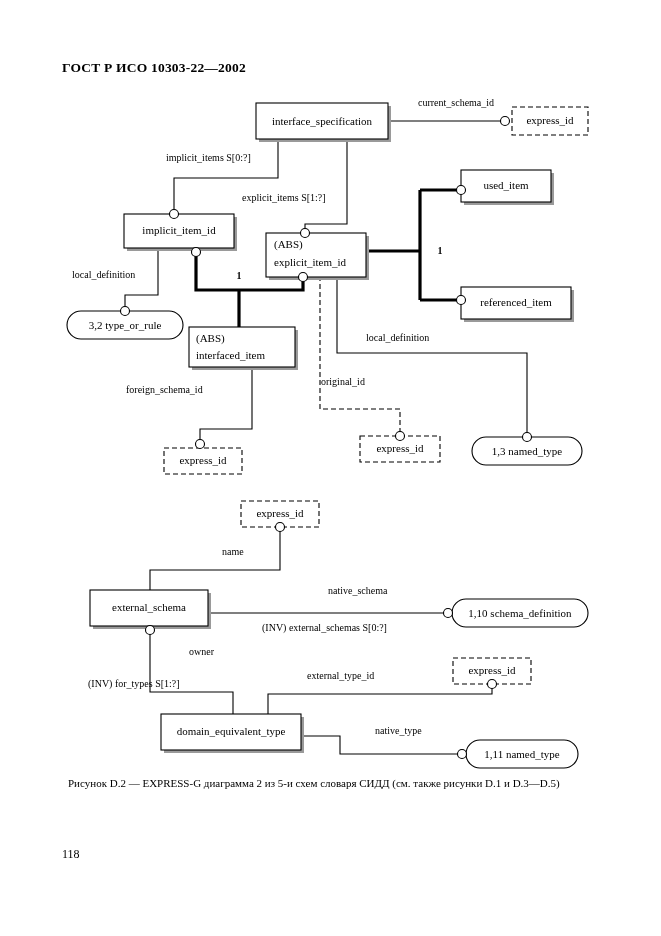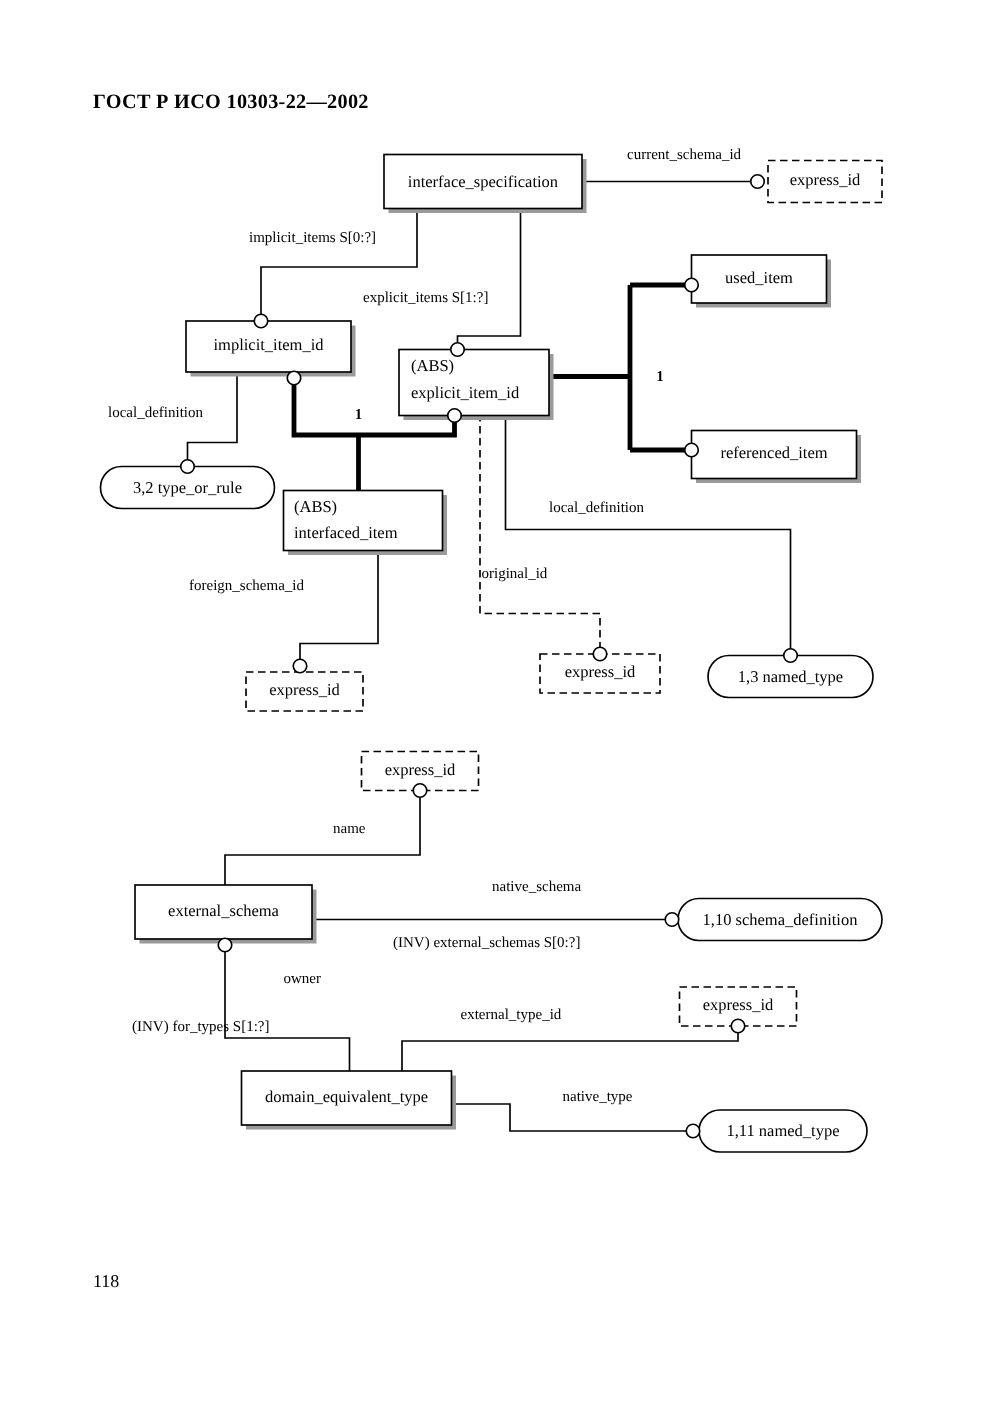--- a/index.html
+++ b/index.html
@@ -255,15 +255,16 @@
     <text class="rel-label" x="222" y="553">name</text>
     <text class="rel-label" x="328" y="592">native_schema</text>
     <text class="rel-label" x="262" y="629">(INV) external_schemas S[0:?]</text>
     <text class="rel-label" x="189" y="653">owner</text>
     <text class="rel-label" x="88" y="685">(INV) for_types S[1:?]</text>
     <text class="rel-label" x="307" y="677">external_type_id</text>
     <text class="rel-label" x="375" y="732">native_type</text>
 
   </svg>
 
+  <div id="figure-caption">Рисунок D.2 — EXPRESS-G диаграмма 2 из 5-и схем словаря СИДД (см. также рисунки D.1 и D.3—D.5)</div>
   <div id="page-number">118</div>
 
 </div>
 
 </body></html>

